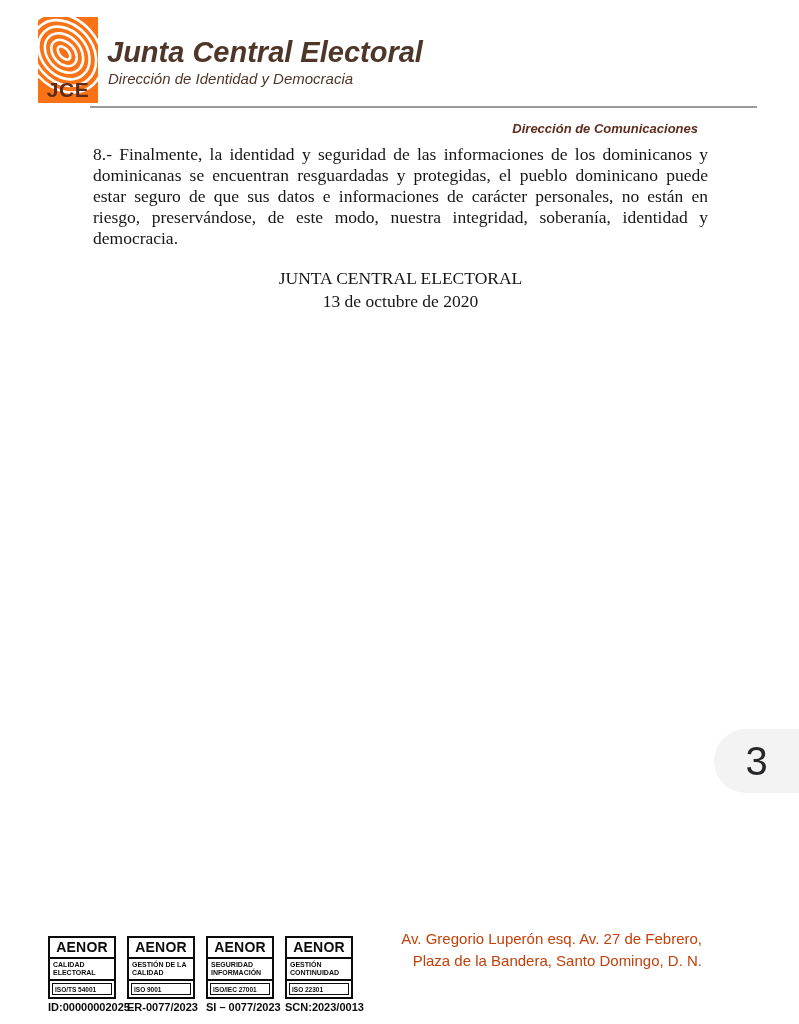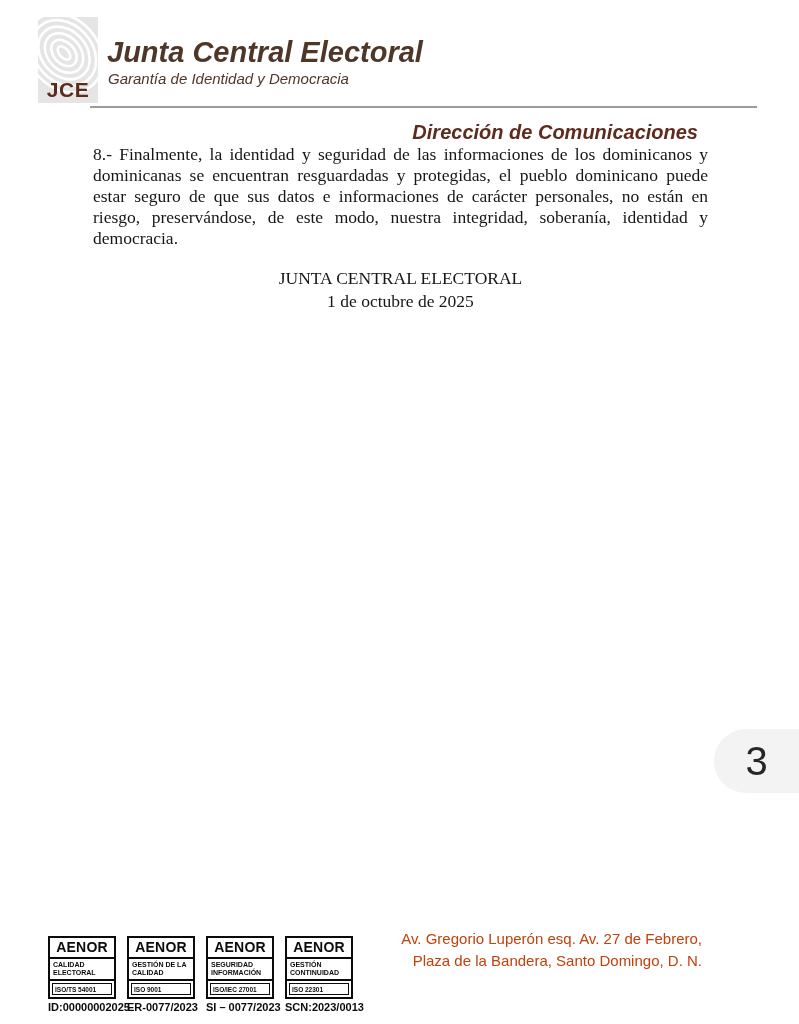--- a/index.html
+++ b/index.html
@@ -13,21 +13,21 @@
     background: #ffffff;
     overflow: hidden;
     margin: 0 auto;
   }
 
   
   .logo-box {
     position: absolute;
     left: 38px; top: 17px;
     width: 60px; height: 86px;
-    background: #e5e5e5;
+    background: #f97316;
   }
   .logo-box svg { position: absolute; left: 0; top: 0; }
   .logo-acronym {
     position: absolute;
     bottom: 1px; left: 0;
     width: 100%;
     text-align: center;
     font-weight: bold;
     font-size: 21px;
     letter-spacing: 0.5px;
@@ -57,21 +57,21 @@
     width: 667px; height: 2px;
     background: #9b9b9b;
   }
 
   
   .department {
     position: absolute;
     right: 101px; top: 121px;
     font-style: italic;
     font-weight: bold;
-    font-size: 20px;
+    font-size: 13px;
     color: #5E2C1E;
   }
   .body-text {
     position: absolute;
     left: 93px; top: 144px;
     width: 615px;
     font-family: "Liberation Serif", serif;
     font-size: 17.5px;
     line-height: 21px;
     color: #161616;
@@ -178,30 +178,30 @@
           <ellipse cx="26" cy="36" rx="10.5" ry="15"></ellipse>
           <ellipse cx="26" cy="36" rx="16.5" ry="22"></ellipse>
           <ellipse cx="26" cy="36" rx="22.5" ry="29"></ellipse>
           <ellipse cx="26" cy="36" rx="28.5" ry="36"></ellipse>
           <ellipse cx="26" cy="36" rx="34.5" ry="43"></ellipse>
         </g>
       </svg>
       <div class="logo-acronym">JCE</div>
     </div>
     <div class="org-title">Junta Central Electoral</div>
-    <div class="org-subtitle">Garantía de Identidad y Democracia</div>
+    <div class="org-subtitle">Dirección de Identidad y Democracia</div>
     <div class="header-rule"></div>
   </div>
 
   <div class="department">Dirección de Comunicaciones</div>
   <p class="body-text">8.- Finalmente, la identidad y seguridad de las informaciones de los dominicanos y dominicanas se encuentran resguardadas y protegidas, el pueblo dominicano puede estar seguro de que sus datos e informaciones de carácter personales, no están en riesgo, preservándose, de este modo, nuestra integridad, soberanía, identidad y democracia.</p>
 
   <div class="signature-block">
     <div>JUNTA CENTRAL ELECTORAL</div>
-    <div>1 de octubre de 2025</div>
+    <div>13 de octubre de 2020</div>
   </div>
 
   <div class="page-pill">
     <span class="page-num">3</span>
   </div>
 
   <div class="cert-row">
 
     <div class="aenor-badge">
       <div class="badge-box">

